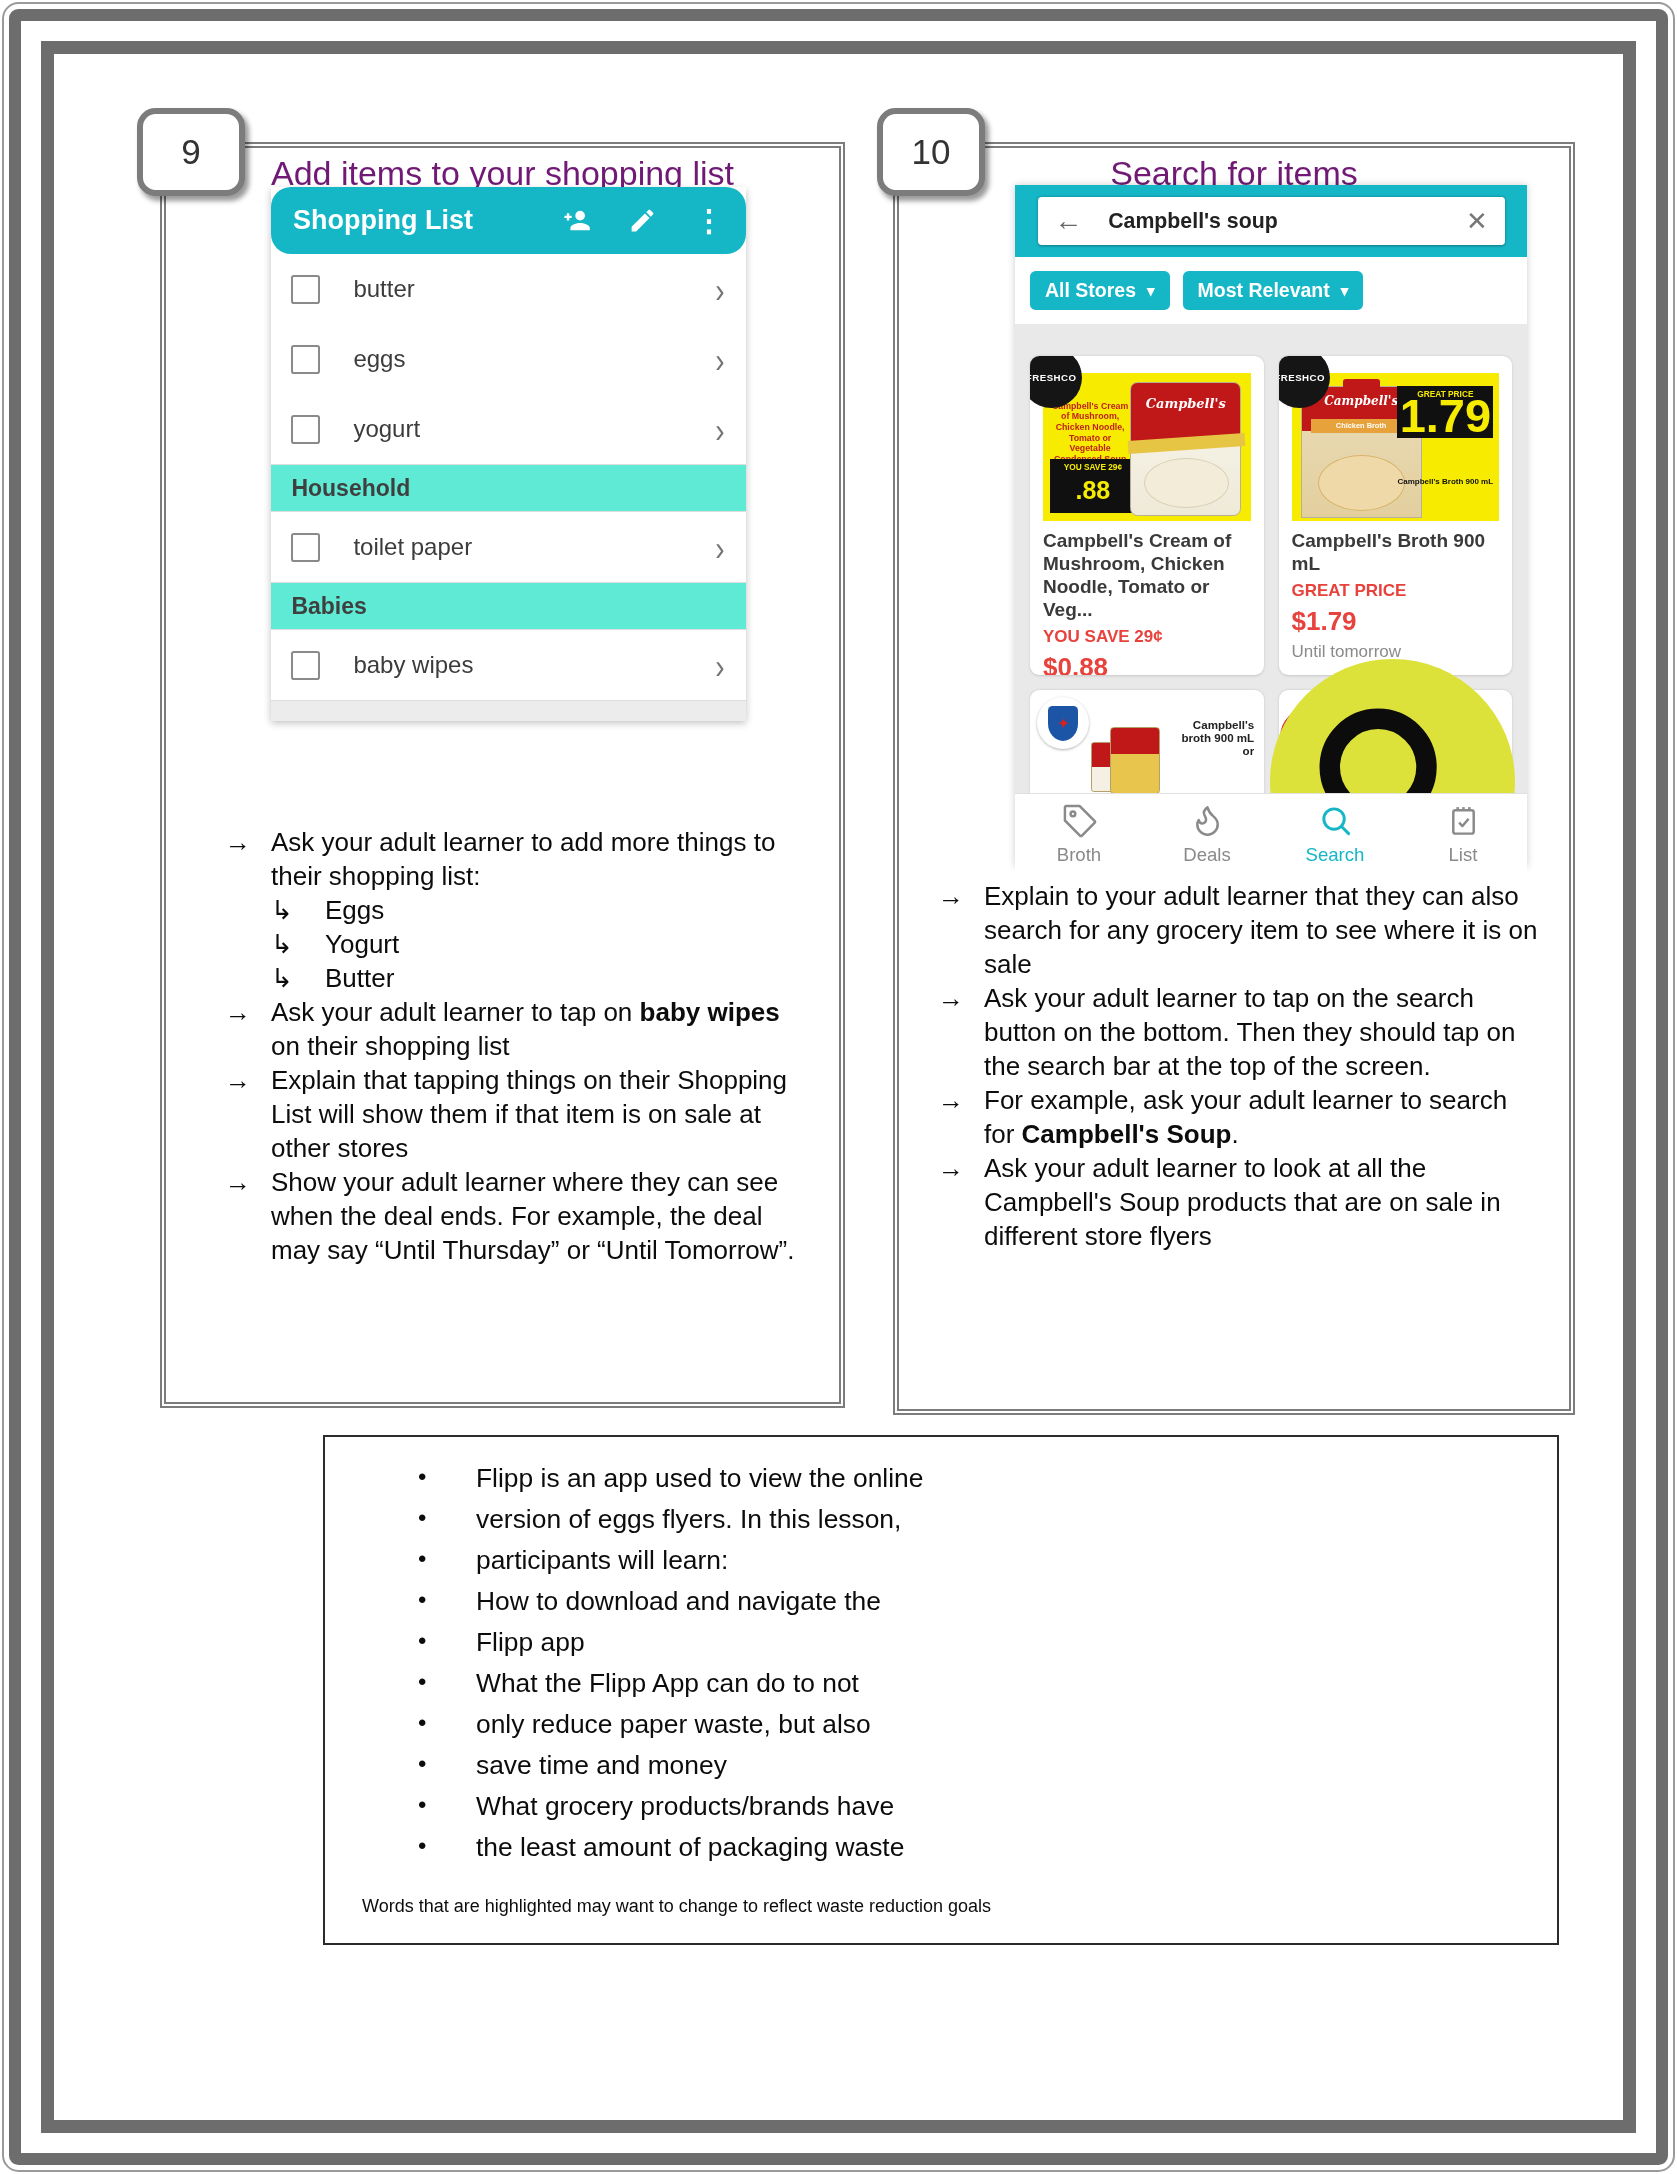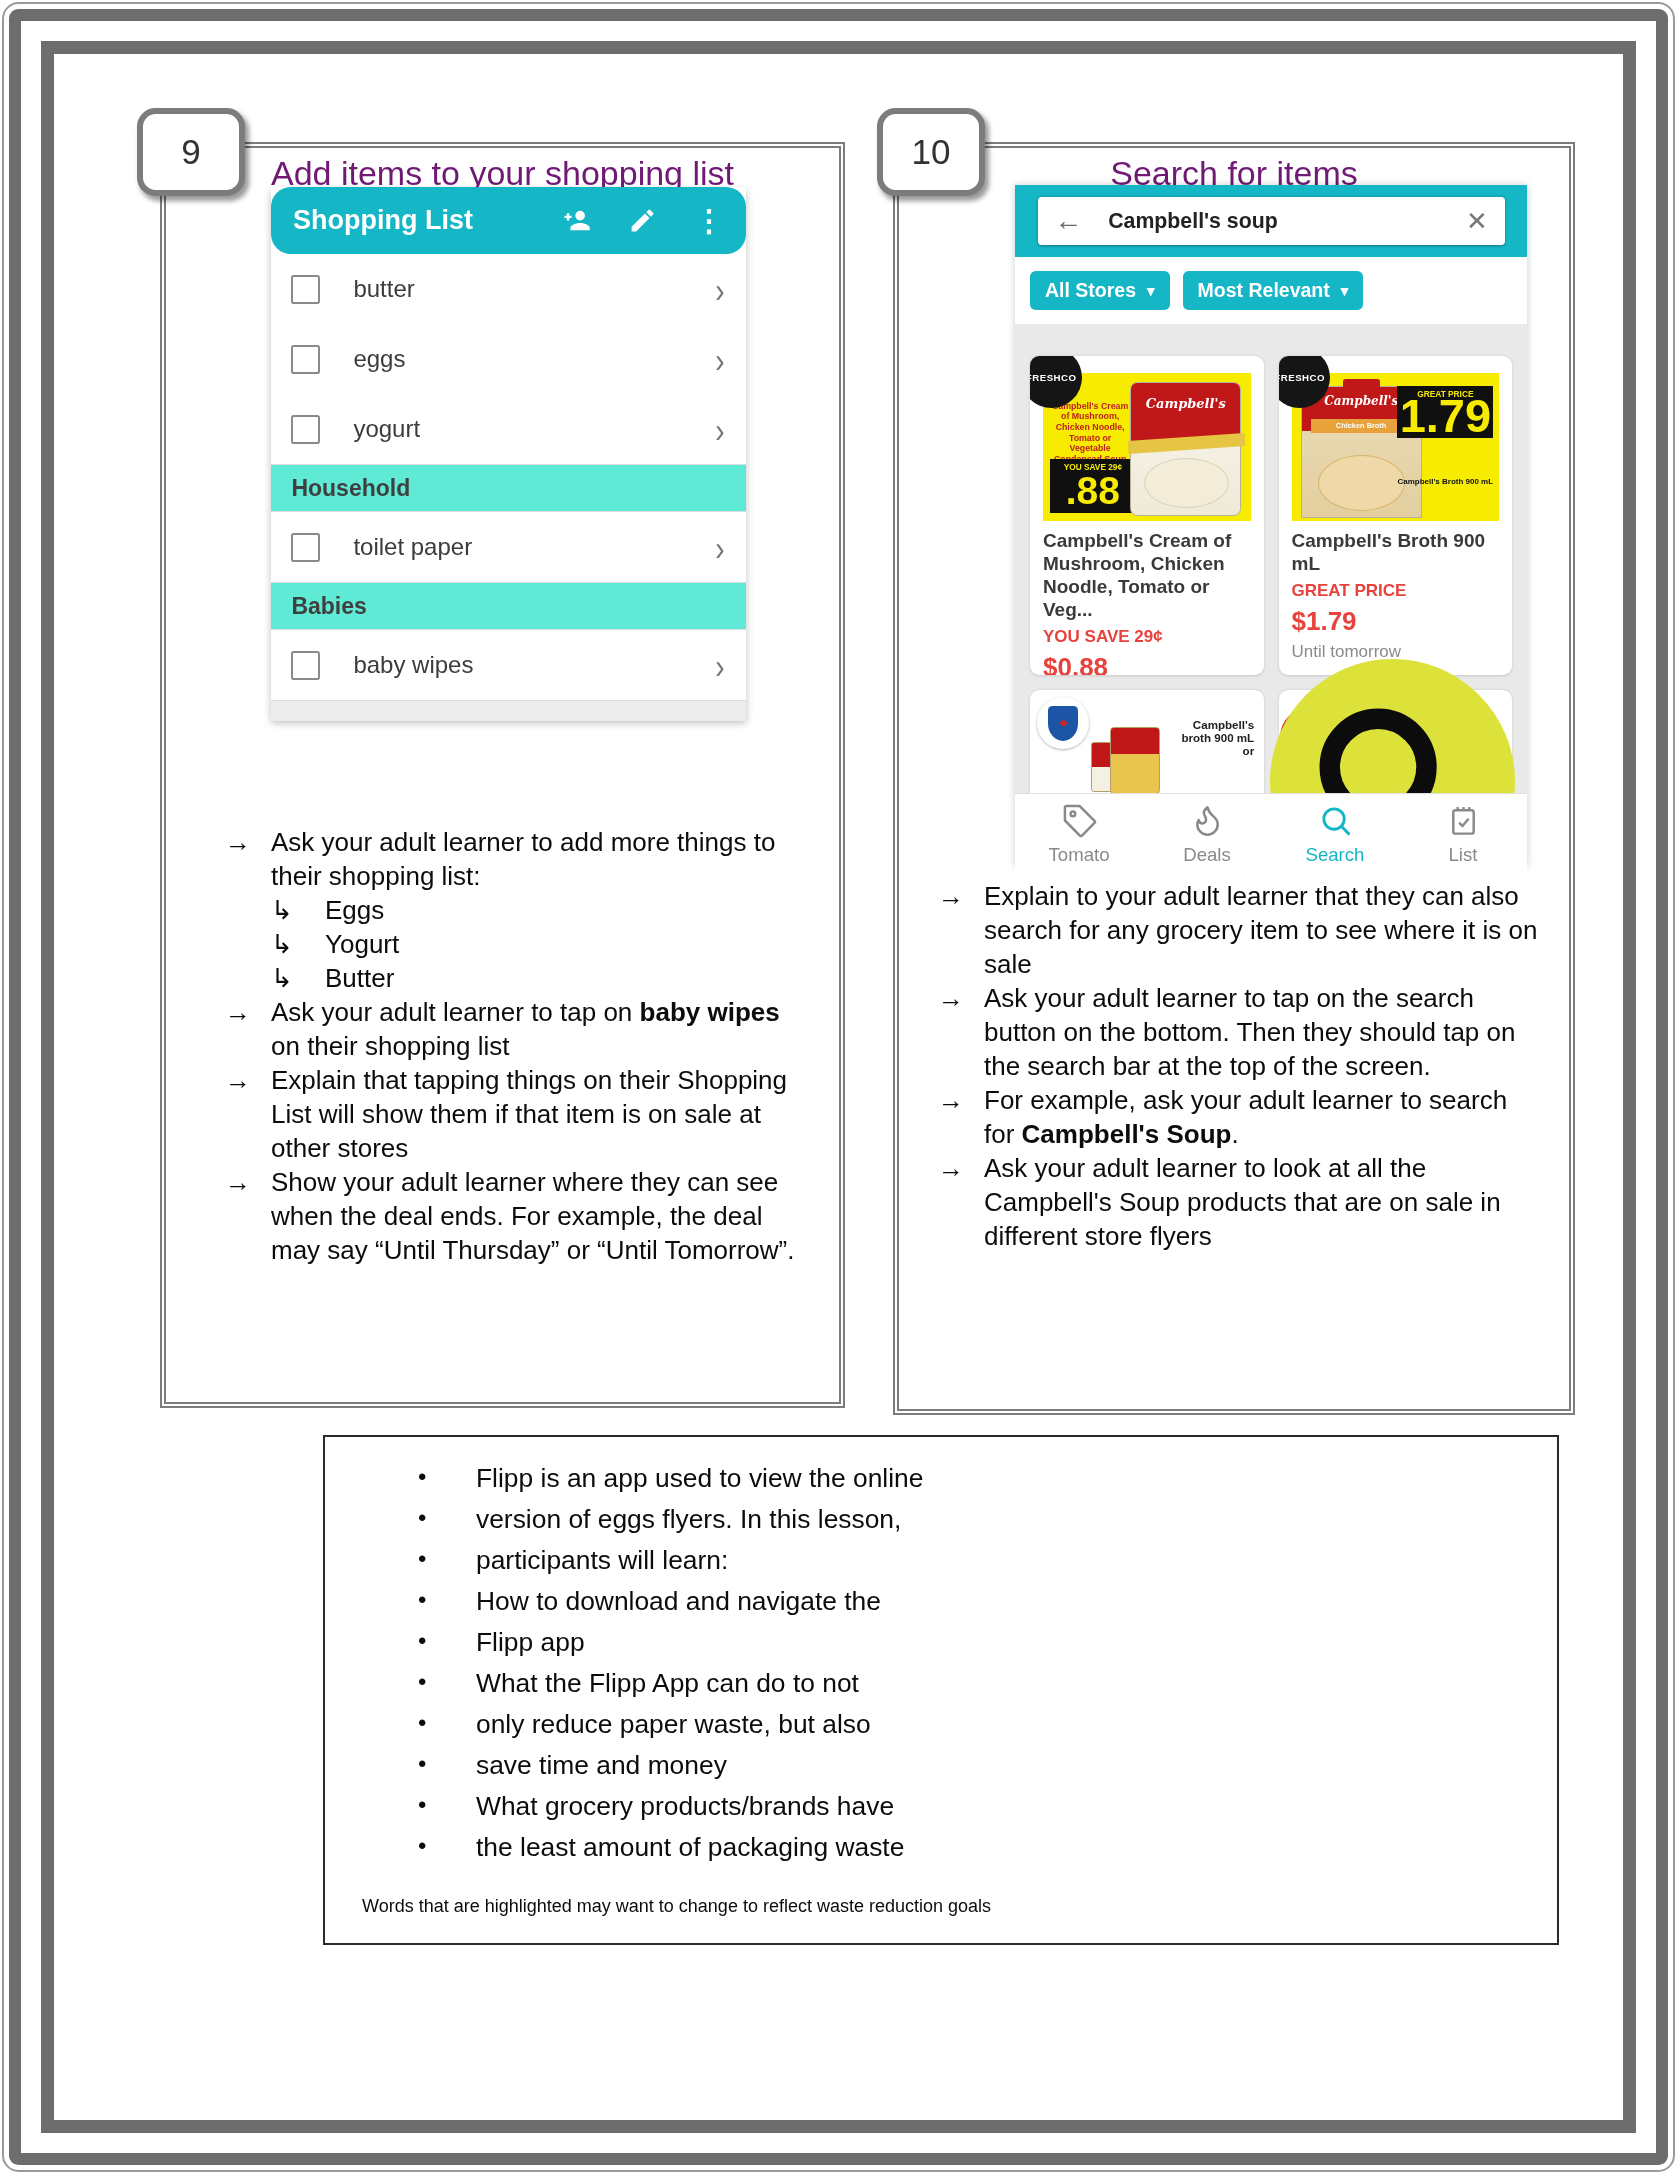--- a/index.html
+++ b/index.html
@@ -64,21 +64,21 @@
     box-sizing:border-box;box-shadow:0 0.9px 2.8px rgba(0,0,0,.15);overflow:hidden;}
   .store-badge{position:absolute;top:-9.3px;left:-9.3px;width:61px;height:61px;background:#151515;border-radius:50%;
     color:#fff;display:flex;align-items:center;justify-content:center;font-size:9.7px;font-weight:700;
     letter-spacing:0.5px;z-index:3;}
   .flyer{position:relative;height:148px;background:var(--flyer_yellow,#f7ec00);margin-top:5.6px;overflow:hidden;}
   .fl-desc{position:absolute;left:5.6px;top:28px;width:83px;font-size:8.8px;font-weight:700;color:#c01f1f;
     text-align:center;line-height:10.7px;}
   .fl-chip{position:absolute;left:7.4px;bottom:7.4px;width:85px;background:#101010;color:var(--flyer_yellow,#f7ec00);
     text-align:center;padding:2.8px 0 4.6px;}
   .fl-chip-top{font-size:8.3px;font-weight:700;}
-  .fl-chip-price{font-size:39px;font-weight:700;line-height:37px;}
+  .fl-chip-price{font-size:25px;font-weight:700;line-height:37px;}
   .fl-can{position:absolute;right:9.3px;top:9.3px;width:109px;height:132px;border-radius:7.4px;border:0.9px solid #b5b09a;
     background:linear-gradient(180deg,#c01818 0%,#c01818 44%,#f4f1e4 44%,#efe9d8 100%);}
   .can-label{position:absolute;left:0;top:13px;width:100%;text-align:center;color:#fff;
     font-family:"DejaVu Serif",serif;font-style:italic;font-weight:700;font-size:13px;}
   .can-banner{position:absolute;left:-3.7px;top:54px;width:117px;height:13px;background:#e7c544;transform:rotate(-4deg);}
   .can-bowl{position:absolute;left:13px;bottom:7.4px;width:83px;height:48px;border-radius:50%;background:#f3ecd9;
     border:0.9px solid #d8cfb4;}
   .fl-carton{position:absolute;left:9.3px;top:13px;width:119px;height:130px;border:0.9px solid #b5b09a;
     background:linear-gradient(180deg,#c01818 0%,#c01818 34%,#e8d8b0 34%,#e3cf9e 100%);}
   .carton-cap{position:absolute;left:41px;top:-7.4px;width:37px;height:9.3px;background:#c01818;border-radius:2.8px;}
@@ -313,21 +313,21 @@
         </div>
       </div>
       <div class="ph-nav">
         <div class="nav-item">
           <span>
             <svg viewBox="0 0 24 24" fill="none" stroke="currentColor" stroke-width="1.7" stroke-linejoin="round">
                 <path d="M12 2H3a1 1 0 0 0-1 1v9l10.3 10.3a1 1 0 0 0 1.4 0l8.6-8.6a1 1 0 0 0 0-1.4L12 2z"></path>
                 <circle cx="7.5" cy="7.5" r="1.6"></circle>
               </svg>
           </span>
-          <span class="nav-label">Tomato</span>
+          <span class="nav-label">Broth</span>
         </div>
         <div class="nav-item">
           <span>
             <svg viewBox="0 0 24 24" fill="none" stroke="currentColor" stroke-width="1.7" stroke-linejoin="round">
                 <path d="M12 3c.6 2.4 1.9 4.4 3.9 6 2 1.6 3.1 3.6 3.1 5.7A7 7 0 0 1 5 14.7c0-1.1.4-2.2 1-3 .2 1.3 1.2 2.3 2.5 2.3A2.5 2.5 0 0 0 11 11.5c0-1.4-.5-2-1-3-1.1-2.1-.2-4 2-5.5z"></path>
               </svg>
           </span>
           <span class="nav-label">Deals</span>
         </div>
         <div class="nav-item active">

